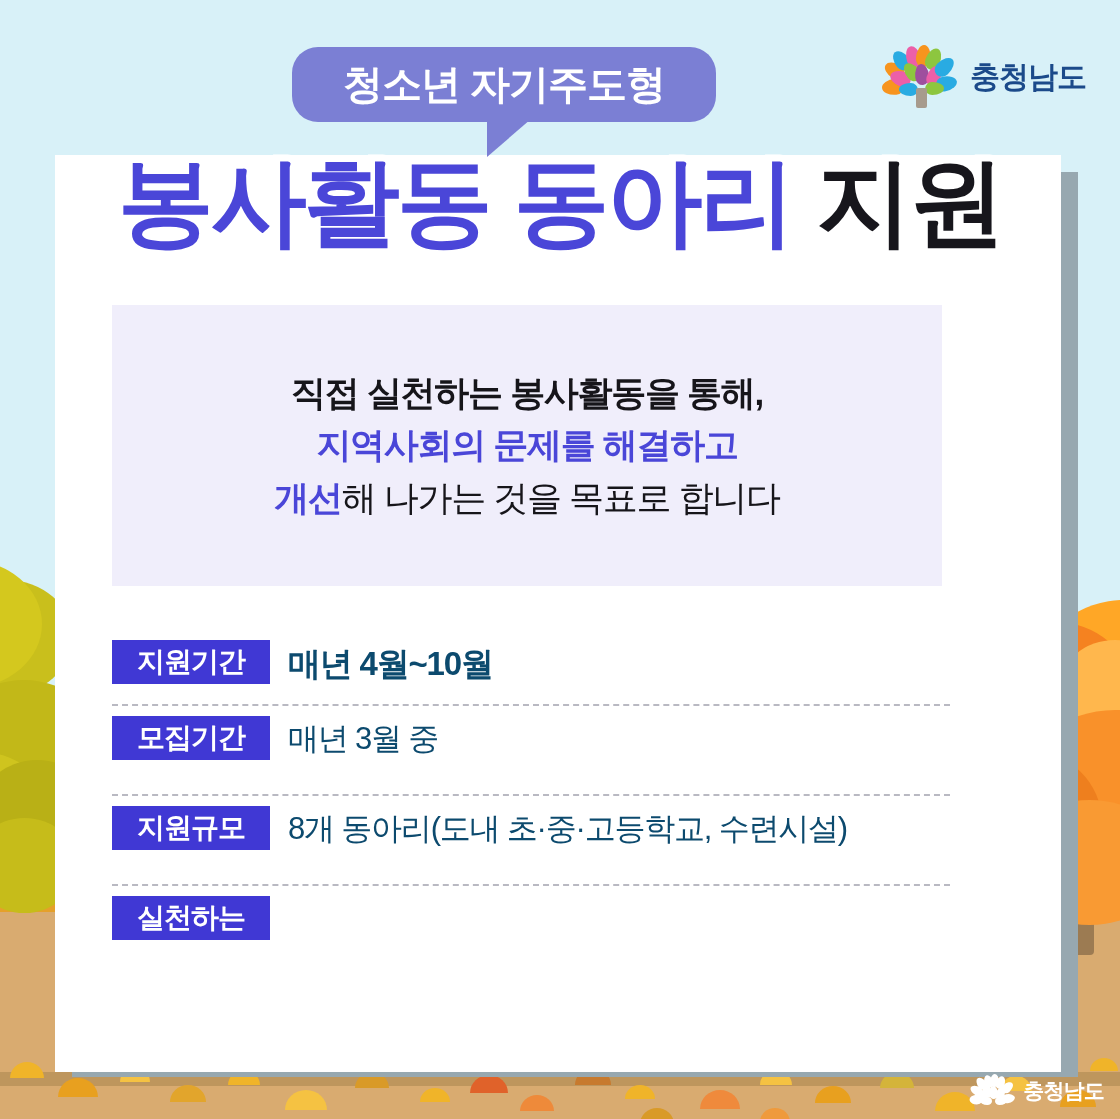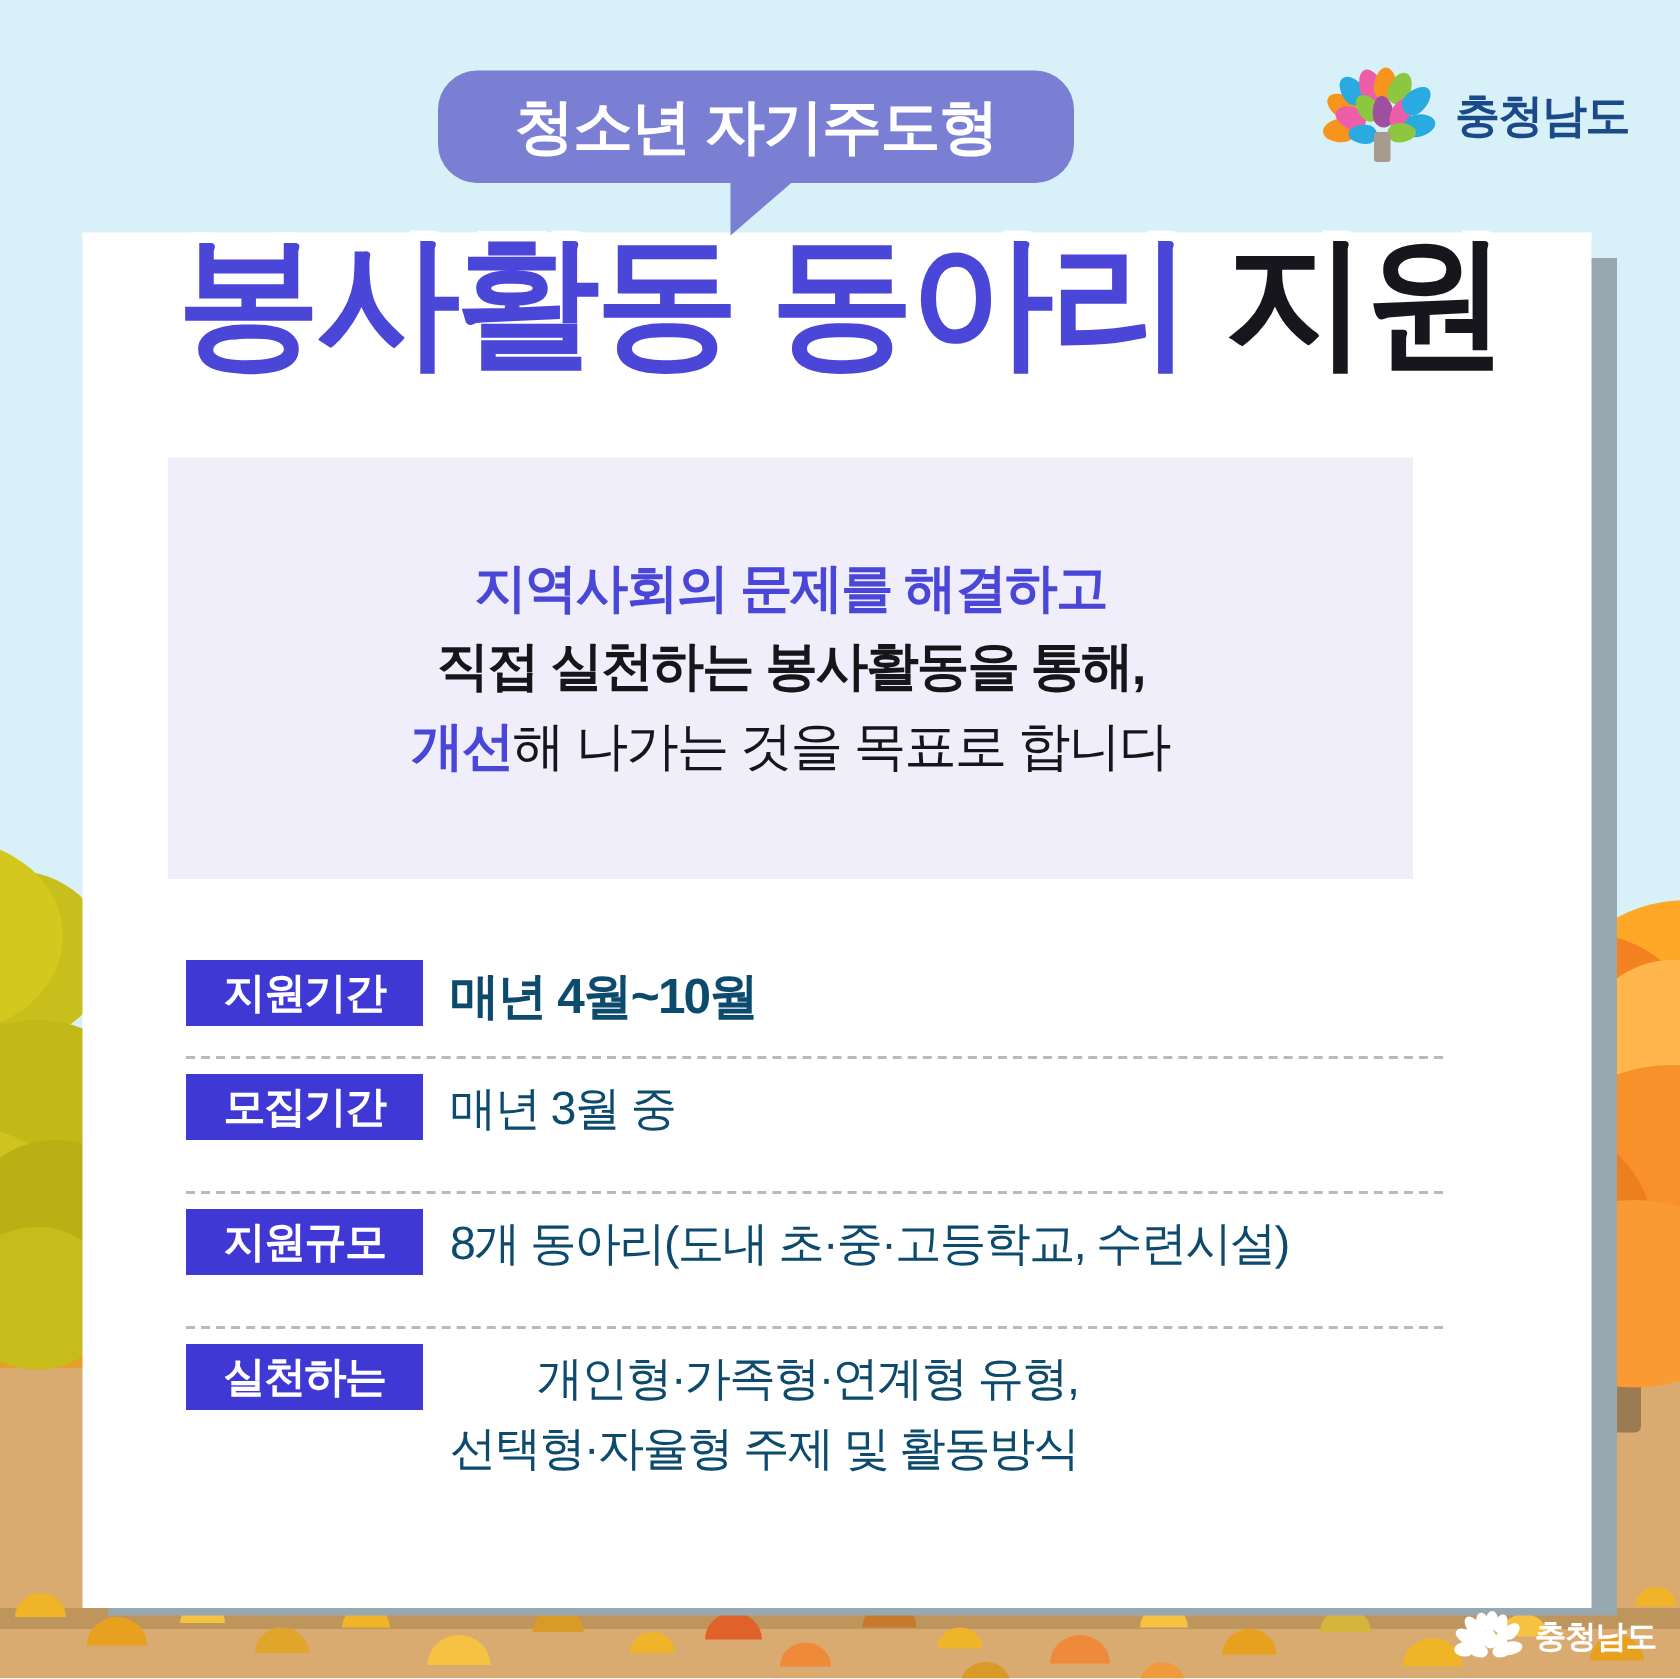--- a/index.html
+++ b/index.html
@@ -125,21 +125,21 @@
   }
   .desc-line { font-size:35px; color:#16151a; letter-spacing:-1.3px; white-space:nowrap; line-height:1.38; }
   .d-bold { font-weight:bold; }
   .hl {
     background:#ffe94d; font-weight:bold;
     border-bottom:4px solid #16151a; padding:0 2px;
   }
   .d-purple { color:#4a46d8; font-weight:bold; }
 
   
-  .rows { position:absolute; left:124px; top:630px; width:838px;text-align:right; }
+  .rows { position:absolute; left:112px; top:630px; width:838px; }
   .row { position:relative; display:flex; align-items:flex-start; gap:18px; padding-top:8px; }
   .r1 { height:74px; }
   .r2 { height:88px; }
   .r3 { height:88px; }
   .r4 { height:130px; }
   .badge {
     flex:0 0 auto; width:158px; height:44px; background:#4038d4;
     display:flex; align-items:center; justify-content:center;
     color:#ffffff; font-size:28px; font-weight:bold; letter-spacing:-1px;
     margin-top:2px;
@@ -257,22 +257,22 @@
       <div class="petal" style="left:52px; top:10px; width:15px; height:22px; background:#29abe2; transform:rotate(46deg);"></div>
       <div class="petal" style="left:54px; top:27px; width:15px; height:21px; background:#29abe2; transform:rotate(78deg);"></div>
       <div class="petal" style="left:17px; top:34px; width:13px; height:19px; background:#29abe2; transform:rotate(-88deg);"></div>
       <div class="petal" style="left:43px; top:33px; width:13px; height:19px; background:#8dc63f; transform:rotate(88deg);"></div>
       <div class="logo-trunk"></div>
     </div>
     <span class="logo-text">충청남도</span>
   </div>
 
   <div class="desc">
+    <div class="desc-line d-bold">직접 실천하는 봉사활동을 통해,</div>
     <div class="desc-line d-purple">지역사회의 문제를 해결하고</div>
-    <div class="desc-line d-bold">직접 실천하는 봉사활동을 통해,</div>
     <div class="desc-line"><span class="d-purple">개선</span><span>해 나가는 것을 목표로 합니다</span></div>
   </div>
 
   <div class="rows">
 
     <div class="row r1">
       <div class="badge">지원기간</div>
       <div class="rowval bold">매년 4월~10월</div>
     </div>
     <div class="divider"></div>
@@ -284,24 +284,20 @@
     <div class="divider"></div>
 
     <div class="row r3">
       <div class="badge">지원규모</div>
       <div class="rowval">8개 동아리(도내 초·중·고등학교, 수련시설)</div>
     </div>
     <div class="divider"></div>
 
     <div class="row r4">
       <div class="badge">실천하는</div>
-      <div>
-        <div class="rowval">개인형·가족형·연계형 유형,</div>
-        <div class="rowval">선택형·자율형 주제 및 활동방식</div>
-      </div>
     </div>
 
   </div>
 
   <div class="footer-logo">
     <div class="fl-mark">
       <div class="fl-petal" style="left:1px;  top:9px;  width:9px;  height:13px; transform:rotate(-60deg);"></div>
       <div class="fl-petal" style="left:0px;  top:18px; width:10px; height:13px; transform:rotate(-95deg);"></div>
       <div class="fl-petal" style="left:6px;  top:2px;  width:9px;  height:13px; transform:rotate(-36deg);"></div>
       <div class="fl-petal" style="left:6px;  top:13px; width:9px;  height:13px; transform:rotate(-70deg);"></div>

